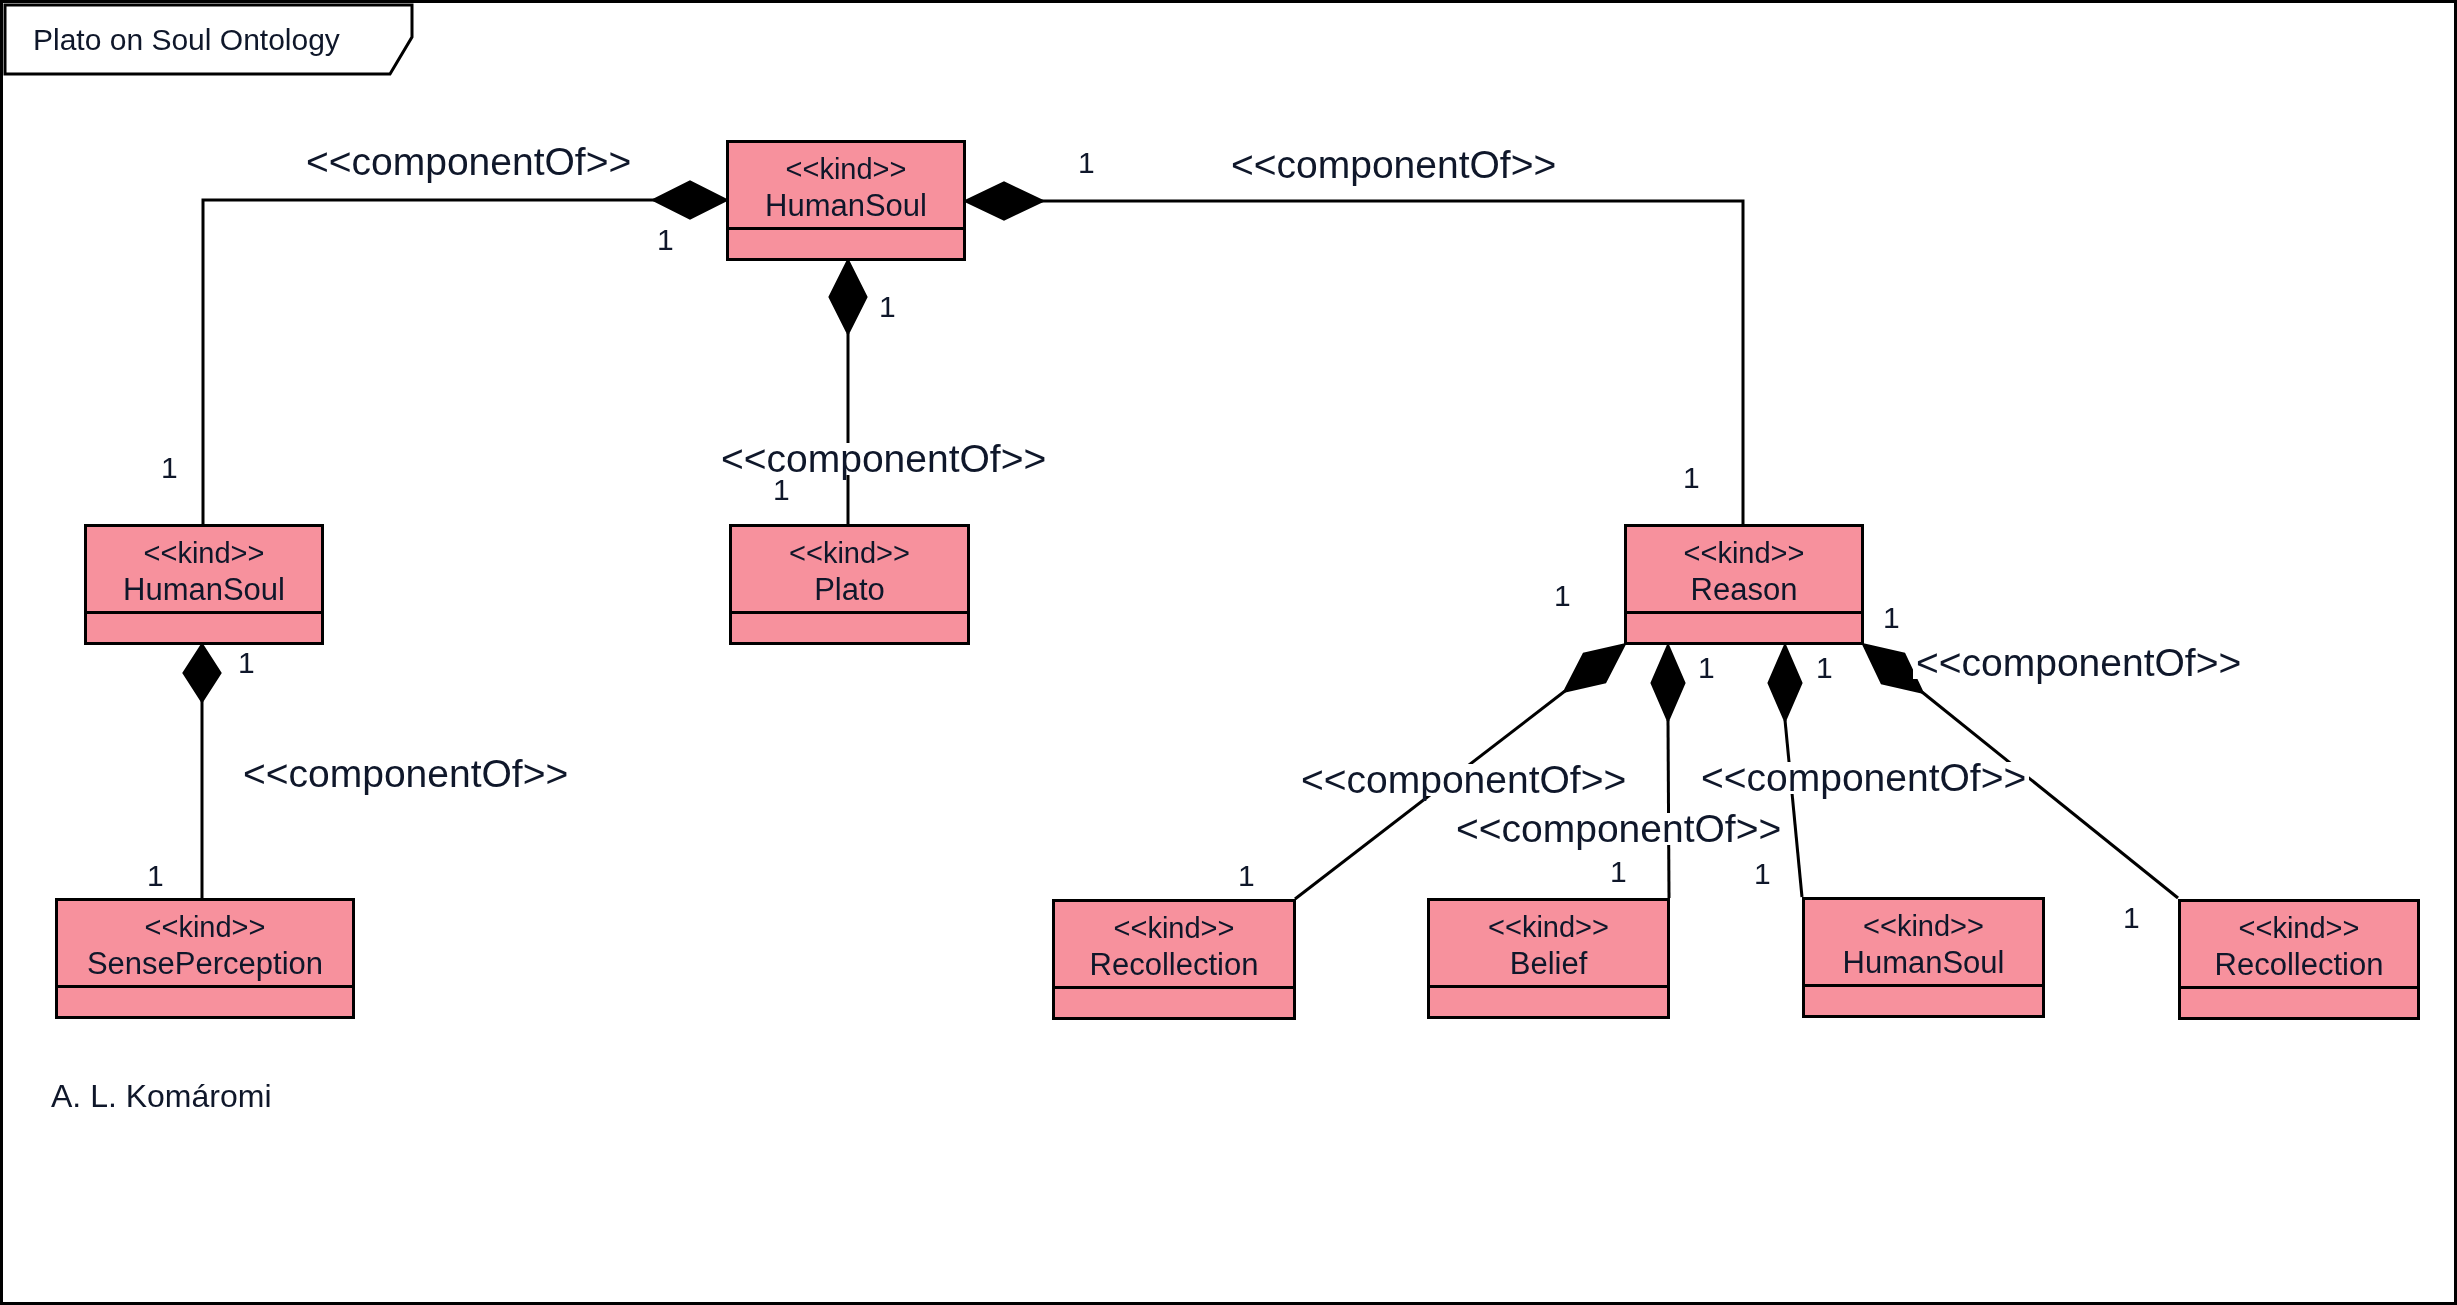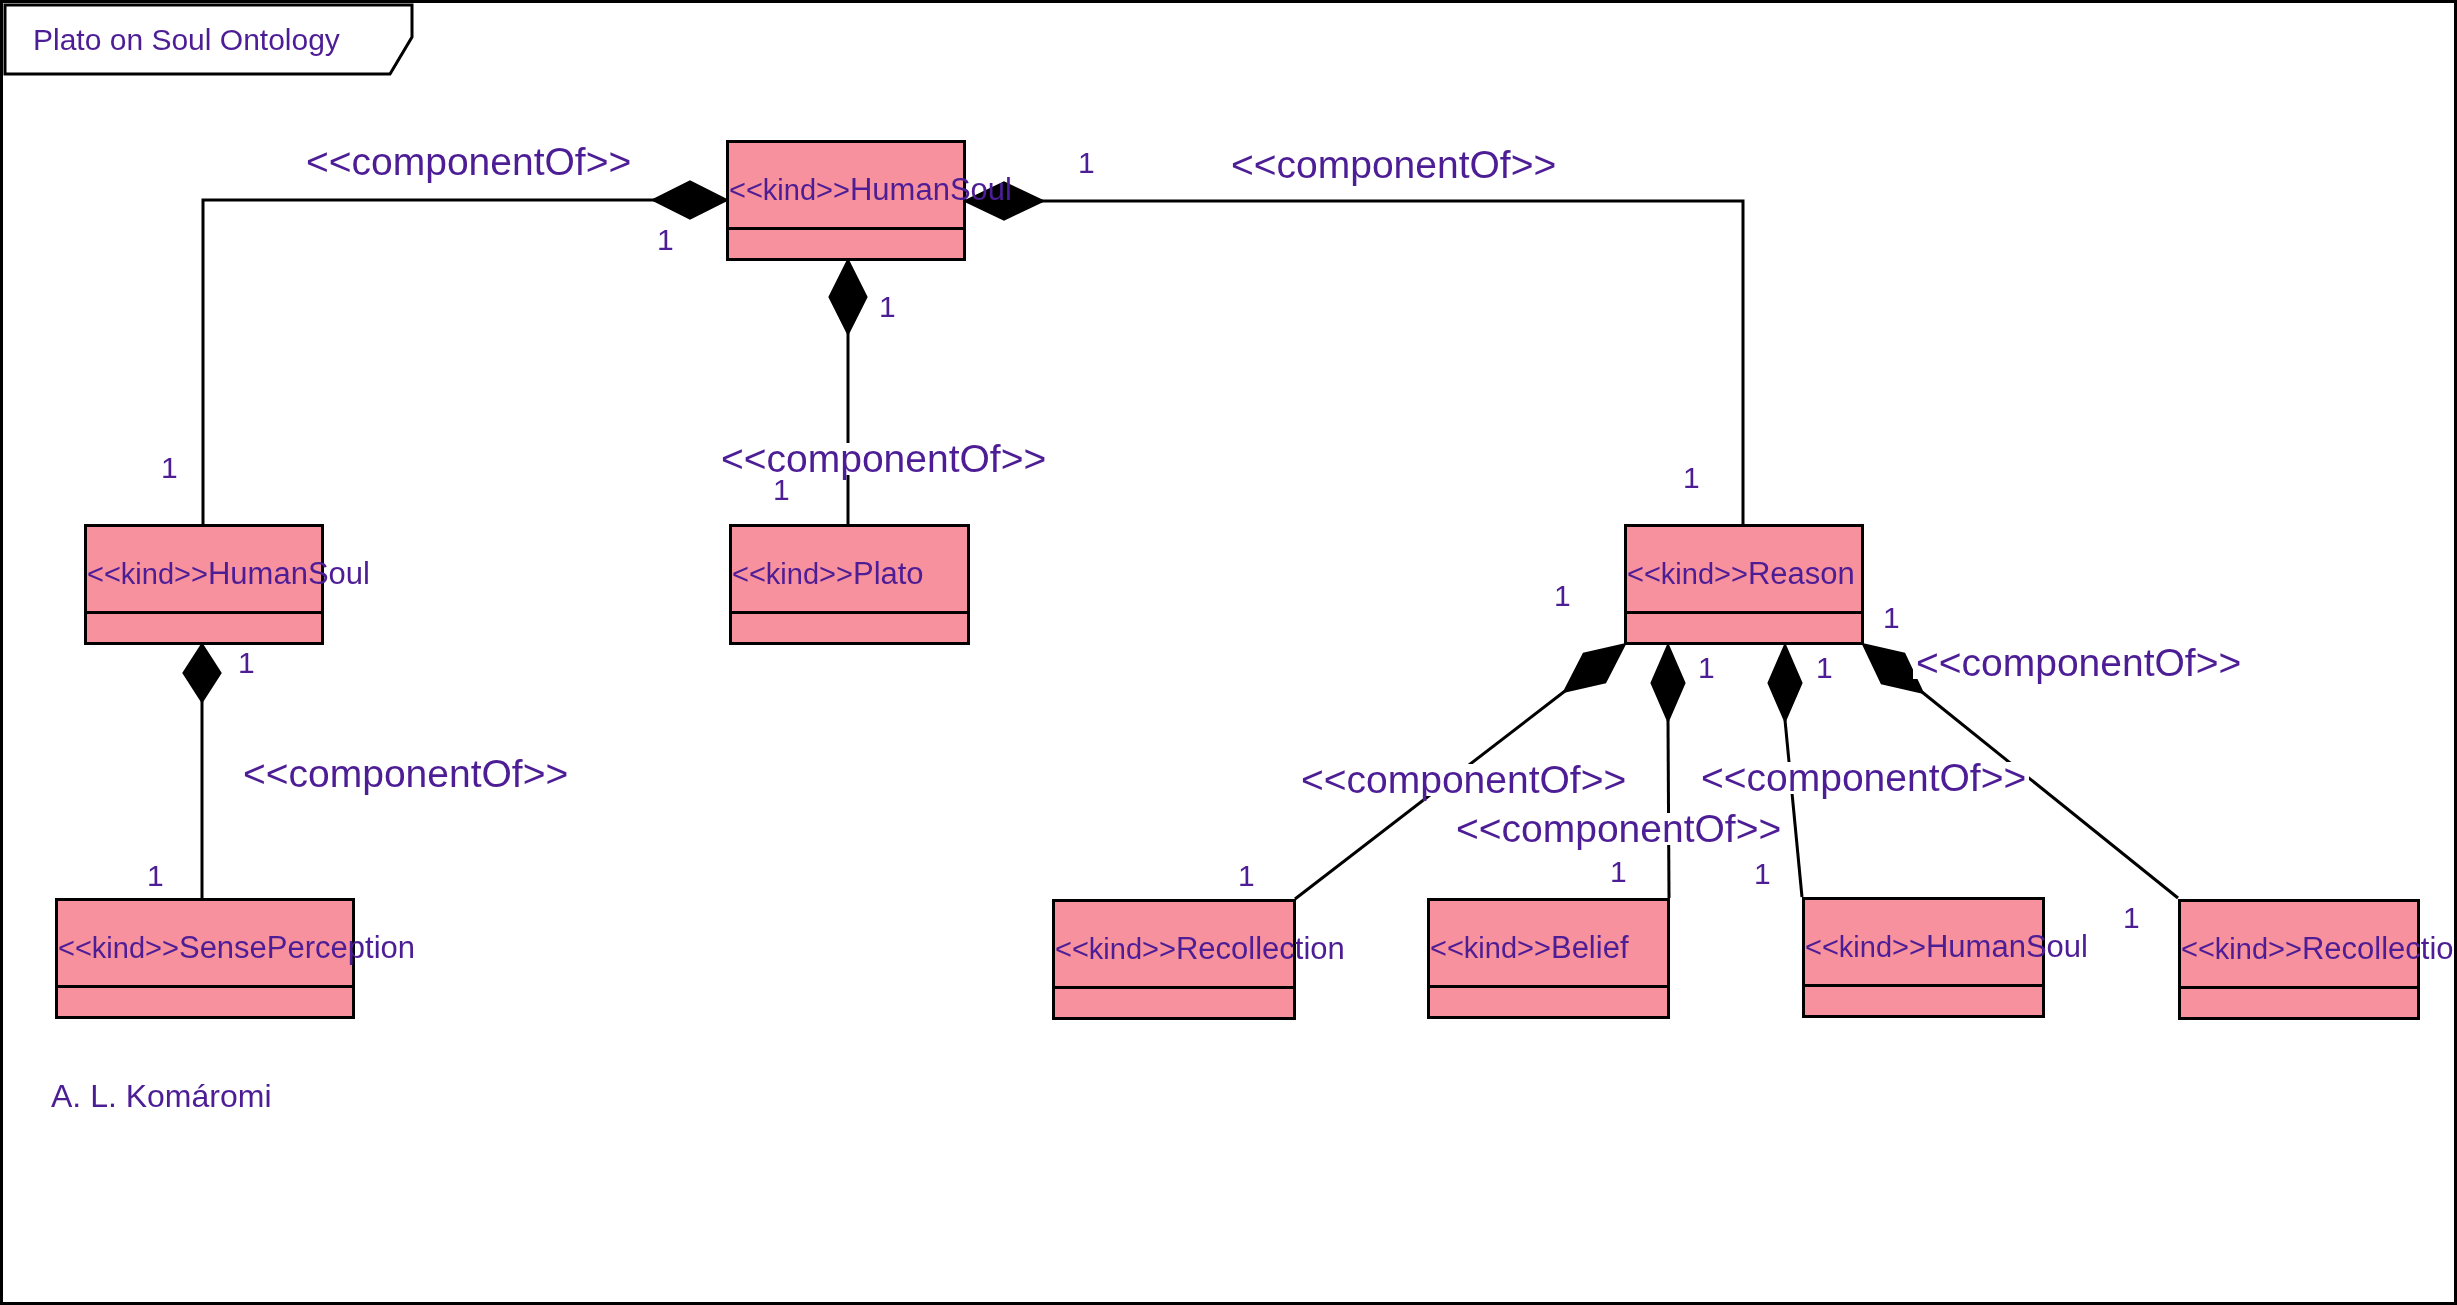--- a/index.html
+++ b/index.html
@@ -3,35 +3,35 @@
 <meta charset="utf-8">
 <style>
   html,body{margin:0;padding:0;background:#ffffff;}
   #canvas{
     position:relative;
     width:2457px;height:1305px;
     background:#ffffff;
     border:3px solid #000;
     box-sizing:border-box;
     font-family:"Liberation Sans",sans-serif;
-    color:#4c1d95;
+    color:#0f172a;
     overflow:hidden;
   }
   #connectors{position:absolute;left:0;top:0;z-index:1;}
   .uml-class{
     position:absolute;height:121px;
     background:#F7919D;
     border:3px solid #000;
     box-sizing:border-box;
     z-index:2;
     display:flex;flex-direction:column;
   }
   .uml-class-header{
     height:84px;
-    display:flex;flex-direction:row;align-items:center;
+    display:flex;flex-direction:column;align-items:center;
     padding-top:9px;box-sizing:border-box;
   }
   .uml-stereotype{font-size:29px;line-height:34px;white-space:nowrap;}
   .uml-name{font-size:31px;font-weight:normal;line-height:40px;white-space:nowrap;}
   .uml-attrs{border-top:3px solid #000;flex:1;}
   .rel-label{
     position:absolute;z-index:3;
     font-size:39px;line-height:32px;
     background:#ffffff;padding:0 3px;
     white-space:nowrap;

